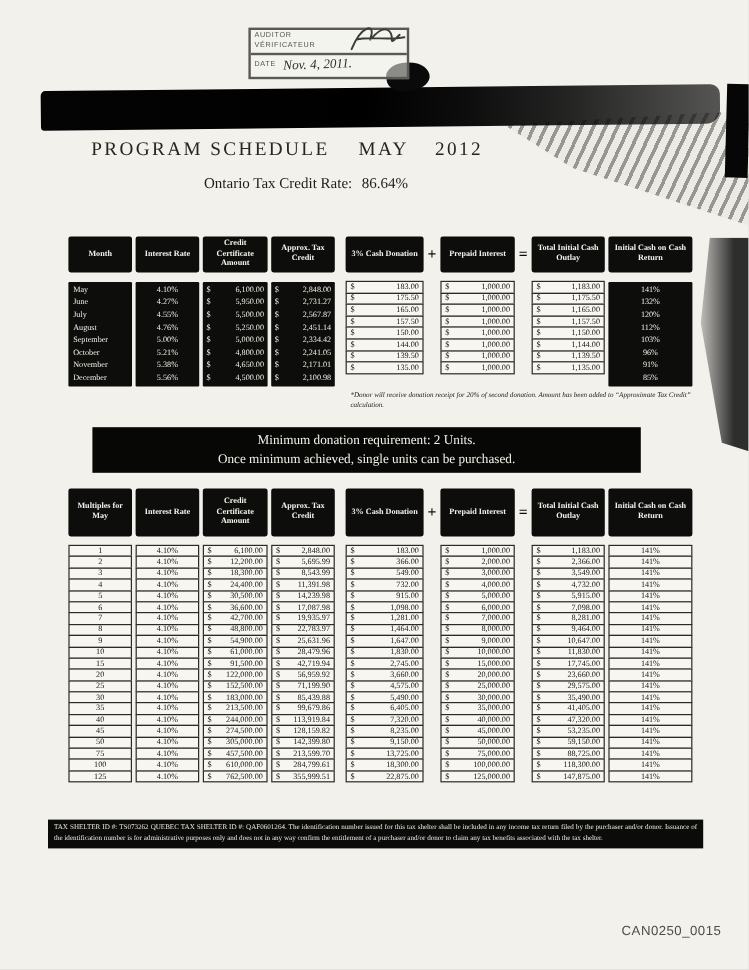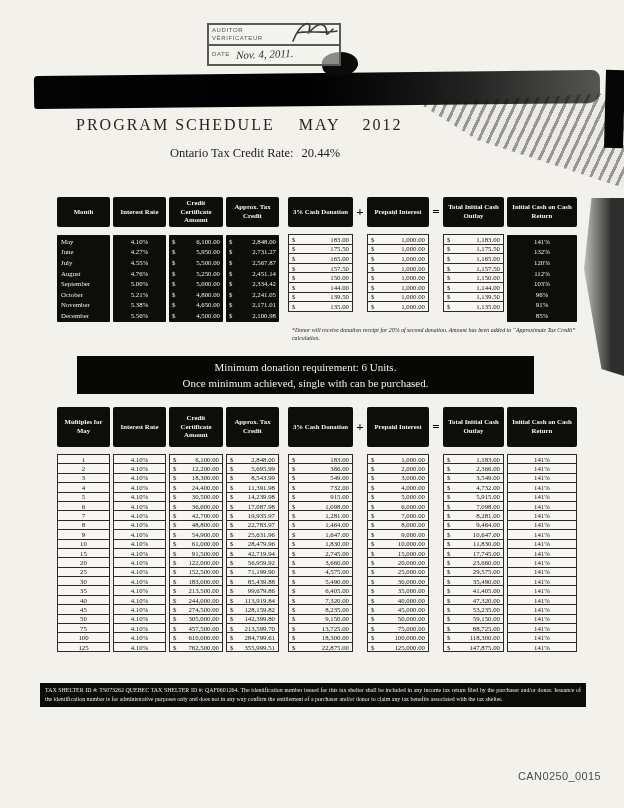--- a/index.html
+++ b/index.html
@@ -90,21 +90,21 @@
   <div class="right-strip"></div>
   <div class="right-wedge"></div>
 
   <div class="title-row">
     <span class="t-main">PROGRAM SCHEDULE</span>
     <span class="t-month">MAY</span>
     <span class="t-year">2012</span>
   </div>
   <div class="subtitle">
     <span>Ontario Tax Credit Rate:</span>
-    <span>20.44%</span>
+    <span>86.64%</span>
   </div>
 
   <div id="table1" class="tbl">
       <div class="tcol" style="width: 53px;">
         <div class="thead" style="height: 30px;">Month</div>
         <div class="tbody dark">
           <div class="cell c-left" style="height: 10.6px;">May</div>
           <div class="cell c-left" style="height: 10.6px;">June</div>
           <div class="cell c-left" style="height: 10.6px;">July</div>
           <div class="cell c-left" style="height: 10.6px;">August</div>
@@ -324,22 +324,22 @@
           <div class="cell c-center" style="height: 10.6px;">103%</div>
           <div class="cell c-center" style="height: 10.6px;">96%</div>
           <div class="cell c-center" style="height: 10.6px;">91%</div>
           <div class="cell c-center" style="height: 10.6px;">85%</div>
         </div>
       </div>
     </div>
   <div class="footnote">*Donor will receive donation receipt for 20% of second donation.  Amount has been added to  “Approximate Tax Credit” calculation.</div>
 
   <div class="banner">
-    <div>Minimum donation requirement: 6 Units.</div>
-    <div>Once minimum achieved, single with can be purchased.</div>
+    <div>Minimum donation requirement: 2 Units.</div>
+    <div>Once minimum achieved, single units can be purchased.</div>
   </div>
 
   <div id="table2" class="tbl">
       <div class="tcol" style="width: 53px;">
         <div class="thead" style="height: 40px;">Multiples for May</div>
         <div class="tbody light">
           <div class="cell c-center" style="height: 10.4px;">1</div>
           <div class="cell c-center" style="height: 10.4px;">2</div>
           <div class="cell c-center" style="height: 10.4px;">3</div>
           <div class="cell c-center" style="height: 10.4px;">4</div>

